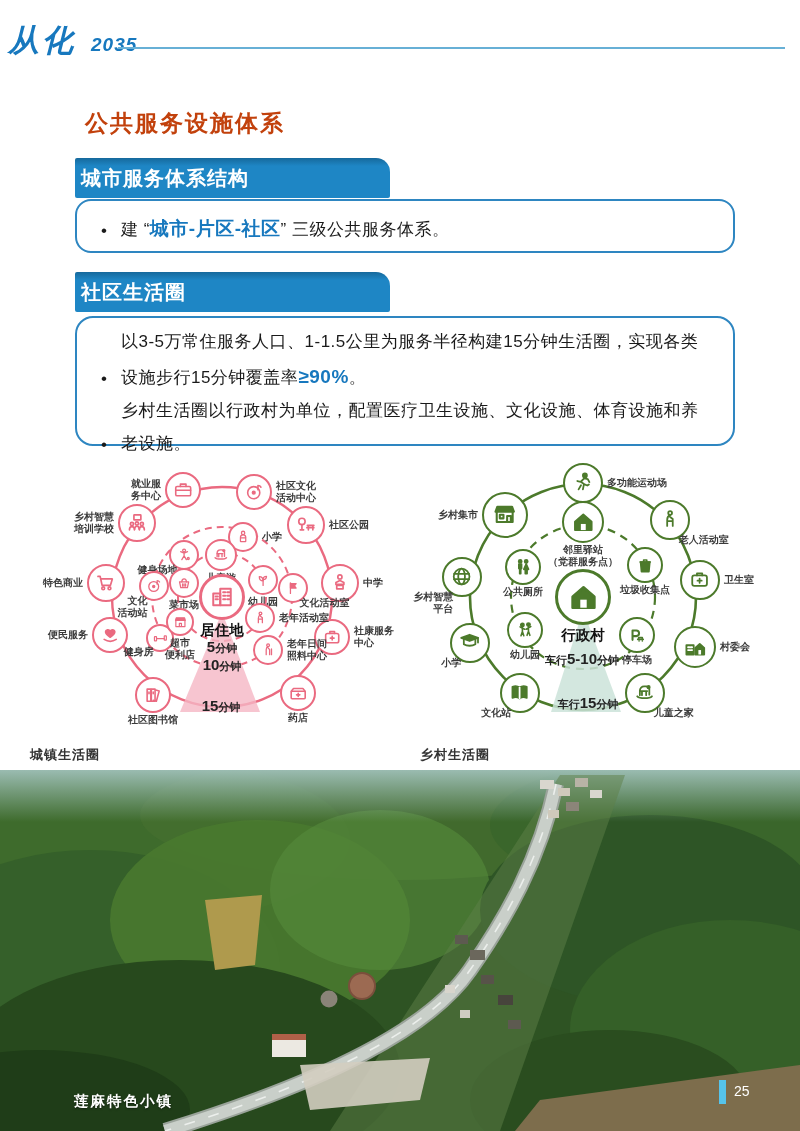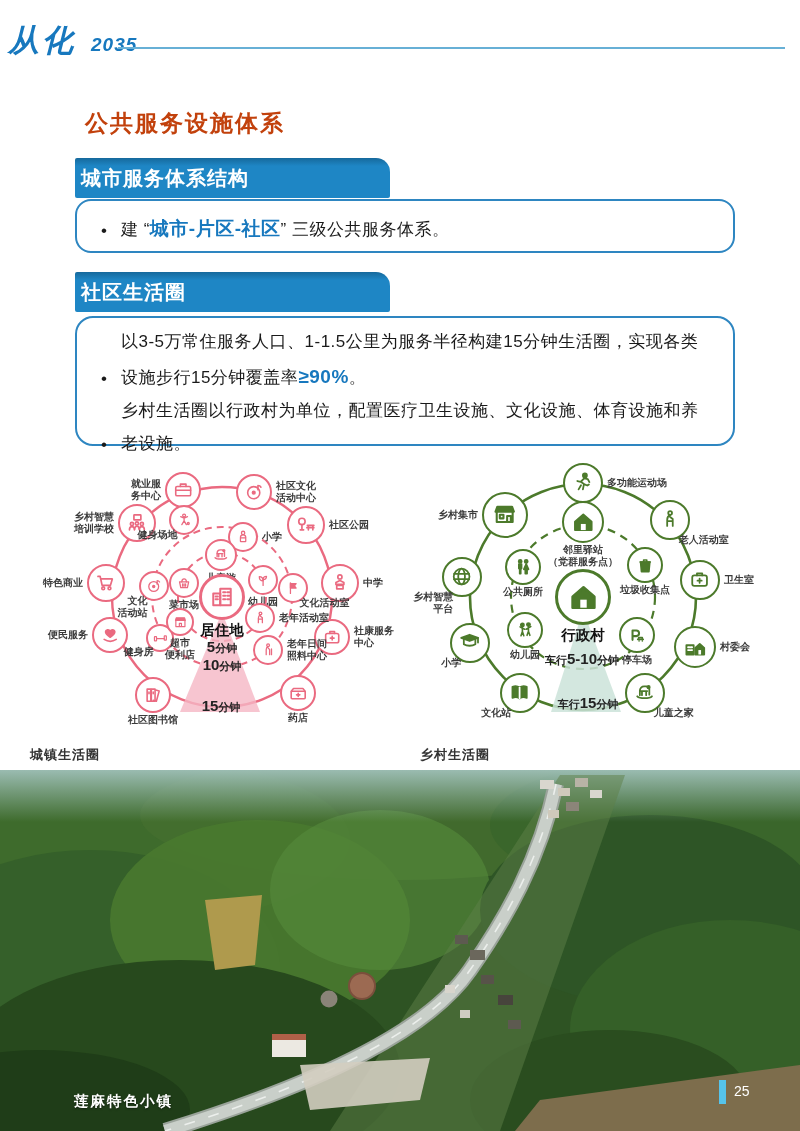--- a/index.html
+++ b/index.html
@@ -213,21 +213,21 @@
         <div class="badge">
           <svg viewBox="0 0 24 24">
             <g fill="none" stroke="currentColor" stroke-width="1.7" stroke-linecap="round" stroke-linejoin="round">
               <rect x="4.5" y="10" width="15" height="8" rx="1"></rect>
               <path d="M4.5 10l2.5-3h10l2.5 3M12 12v3.5M10.2 13.8h3.6"></path>
             </g>
           </svg>
         </div>
         <div class="nlabel lp-bottom">药店</div>
       </div>
-      <div class="node" style="left: 154px; top: 60px; width: 30px; height: 30px;">
+      <div class="node" style="left: 154px; top: 95px; width: 30px; height: 30px;">
         <div class="badge">
           <svg viewBox="0 0 24 24">
             <g fill="none" stroke="currentColor" stroke-width="1.7" stroke-linecap="round" stroke-linejoin="round">
               <circle cx="12" cy="6" r="1.9"></circle>
               <path d="M12 8v5M12 9.5L7.5 7.5M12 9.5l4.5-2M12 13l-3 5M12 13l3 5"></path>
               <circle cx="17.5" cy="16.5" r="1.3"></circle>
             </g>
           </svg>
         </div>
         <div class="nlabel lp-bottomleft">健身场地</div>

